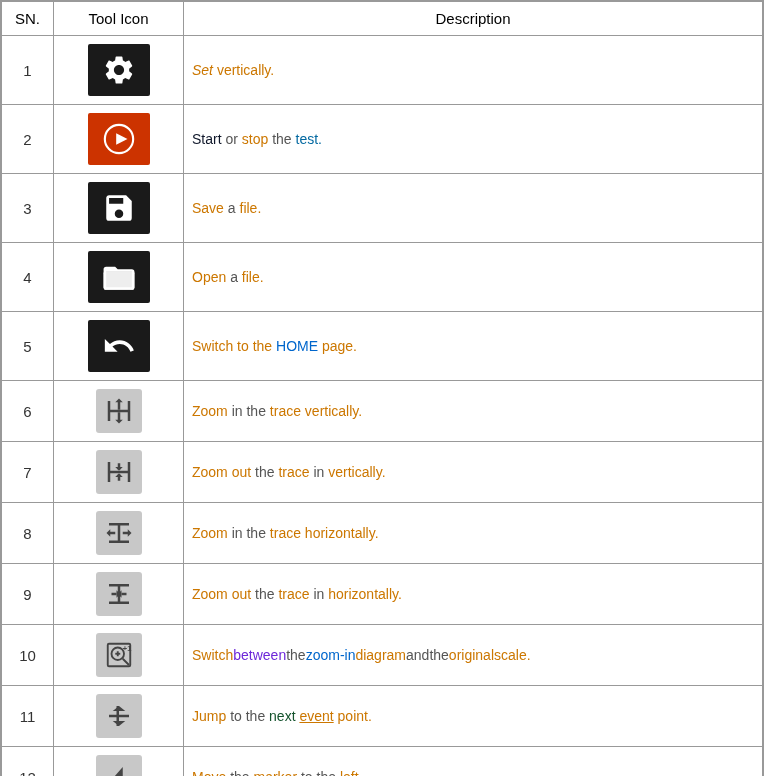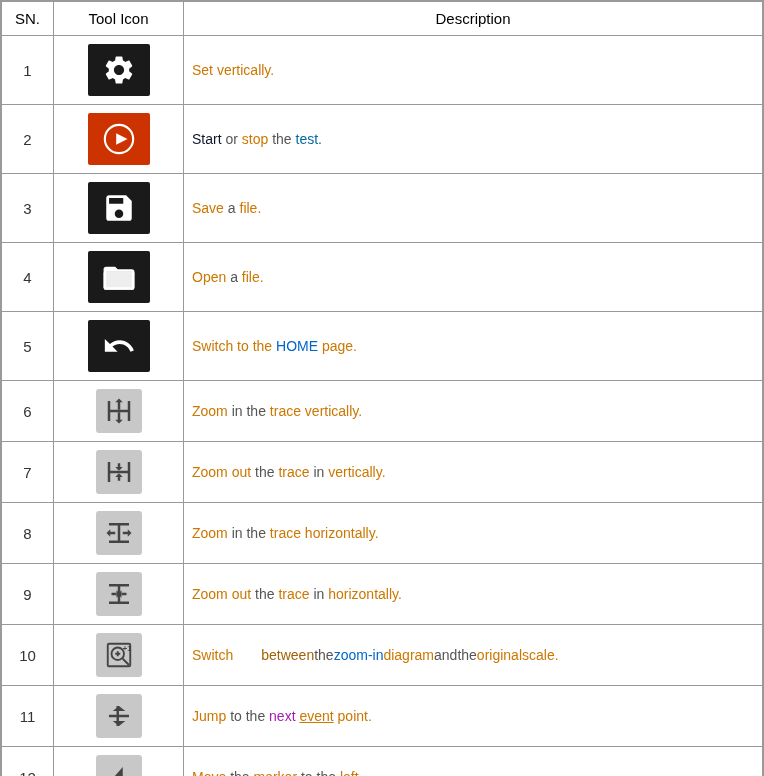--- a/index.html
+++ b/index.html
@@ -93,21 +93,21 @@
     <path d="M19.14,12.94c0.04-0.3,0.06-0.61,0.06-0.94c0-0.32-0.02-0.64-0.07-0.94l2.03-1.58c0.18-0.14,0.23-0.41,0.12-0.61
     l-1.92-3.32c-0.12-0.22-0.37-0.29-0.59-0.22l-2.39,0.96c-0.5-0.38-1.03-0.7-1.62-0.94L14.4,2.81c-0.04-0.24-0.24-0.41-0.48-0.41
     h-3.84c-0.24,0-0.43,0.17-0.47,0.41L9.25,5.35C8.66,5.59,8.12,5.92,7.63,6.29L5.24,5.33c-0.22-0.08-0.47,0-0.59,0.22L2.74,8.87
     C2.62,9.08,2.66,9.34,2.86,9.48l2.03,1.58C4.84,11.36,4.8,11.69,4.8,12s0.02,0.64,0.07,0.94l-2.03,1.58
     c-0.18,0.14-0.23,0.41-0.12,0.61l1.92,3.32c0.12,0.22,0.37,0.29,0.59,0.22l2.39-0.96c0.5,0.38,1.03,0.7,1.62,0.94l0.36,2.54
     c0.05,0.24,0.24,0.41,0.48,0.41h3.84c0.24,0,0.44-0.17,0.47-0.41l0.36-2.54c0.59-0.24,1.13-0.56,1.62-0.94l2.39,0.96
     c0.22,0.08,0.47,0,0.59-0.22l1.92-3.32c0.12-0.22,0.07-0.47-0.12-0.61L19.14,12.94z M12,15.6c-1.98,0-3.6-1.62-3.6-3.6
     s1.62-3.6,3.6-3.6s3.6,1.62,3.6,3.6S13.98,15.6,12,15.6z"></path>
   </svg>
             </div></td>
-          <td class="desc-cell"><span style="color:#cc7700;">Set</span> <span style="color:#cc7700;">vertically.</span></td>
+          <td class="desc-cell"><span style="color:#cc7700;font-style:italic;">Set</span> <span style="color:#cc7700;">vertically.</span></td>
         </tr>
         <tr>
           <td class="sn-cell">2</td>
           <td class="icon-cell"><div class="icon-box icon-box-red">
               <svg width="34" height="34" viewBox="0 0 24 24" fill="white">
     <circle cx="12" cy="12" r="10" fill="none" stroke="white" stroke-width="1.5"></circle>
     <polygon points="10,8 18,12 10,16" fill="white"></polygon>
   </svg>
             </div></td>
           <td class="desc-cell"><span style="color:#0f172a;">Start</span> <span style="color:#555;">or</span> <span style="color:#cc7700;">stop</span> <span style="color:#555;">the</span> <span style="color:#0369a1;">test.</span></td>
@@ -206,34 +206,34 @@
           <td class="icon-cell"><div class="icon-box icon-box-gray">
               <svg width="30" height="30" viewBox="0 0 24 24" fill="#444">
     <rect x="3" y="3" width="18" height="18" rx="1" fill="none" stroke="#444" stroke-width="1.5"></rect>
     <circle cx="11" cy="11" r="5" fill="none" stroke="#444" stroke-width="1.5"></circle>
     <line x1="15" y1="15" x2="20" y2="20" stroke="#444" stroke-width="1.5"></line>
     <line x1="9" y1="11" x2="13" y2="11" stroke="#444" stroke-width="1.5"></line>
     <line x1="11" y1="9" x2="11" y2="13" stroke="#444" stroke-width="1.5"></line>
     <text x="15" y="9" font-size="6" fill="#444" font-weight="bold">+1</text>
   </svg>
             </div></td>
-          <td class="desc-cell"><span style="color:#cc7700;">Switch</span><span style="color:#a16207;margin-left:28px;">between</span><span style="color:#555;">the</span><span style="color:#0066cc;">zoom-in</span><span style="color:#cc7700;">diagram</span><span style="color:#555;">and</span><span style="color:#555;">the</span><span style="color:#cc7700;text-align:center;">original</span><span style="color:#cc7700;">scale.</span></td>
+          <td class="desc-cell"><span style="color:#cc7700;">Switch</span><span style="color:#6d28d9;">between</span><span style="color:#555;">the</span><span style="color:#0066cc;">zoom-in</span><span style="color:#cc7700;">diagram</span><span style="color:#555;">and</span><span style="color:#555;">the</span><span style="color:#cc7700;text-align:center;">original</span><span style="color:#cc7700;">scale.</span></td>
         </tr>
         <tr>
           <td class="sn-cell">11</td>
           <td class="icon-cell"><div class="icon-box icon-box-gray">
               <svg width="30" height="30" viewBox="0 0 24 24" fill="#444">
     <rect x="10" y="4" width="2" height="8" fill="#444"></rect>
     <rect x="10" y="12" width="2" height="8" fill="#444"></rect>
     <polygon points="12,4 7,8 17,8" fill="#444"></polygon>
     <polygon points="12,20 7,16 17,16" fill="#444"></polygon>
     <rect x="4" y="11" width="16" height="2" fill="#444"></rect>
   </svg>
             </div></td>
-          <td class="desc-cell"><span style="color:#cc7700;">Jump</span> <span style="color:#555;">to</span> <span style="color:#555;">the</span> <span style="color:#a21caf;margin-top:32px;">next</span> <span style="color:#cc7700;text-decoration:underline;">event</span> <span style="color:#cc7700;">point.</span></td>
+          <td class="desc-cell"><span style="color:#cc7700;">Jump</span> <span style="color:#555;">to</span> <span style="color:#555;">the</span> <span style="color:#14532d;margin-top:32px;">next</span> <span style="color:#cc7700;text-decoration:underline;">event</span> <span style="color:#cc7700;">point.</span></td>
         </tr>
         <tr>
           <td class="sn-cell">12</td>
           <td class="icon-cell"><div class="icon-box icon-box-gray">
               <svg width="30" height="30" viewBox="0 0 24 24" fill="#444">
     <polygon points="15,4 8,12 15,20" fill="#444"></polygon>
   </svg>
             </div></td>
           <td class="desc-cell"><span style="color:#cc7700;">Move</span> <span style="color:#555;">the</span> <span style="color:#cc7700;">marker</span> <span style="color:#555;">to</span> <span style="color:#555;">the</span> <span style="color:#cc7700;">left.</span></td>
         </tr>

